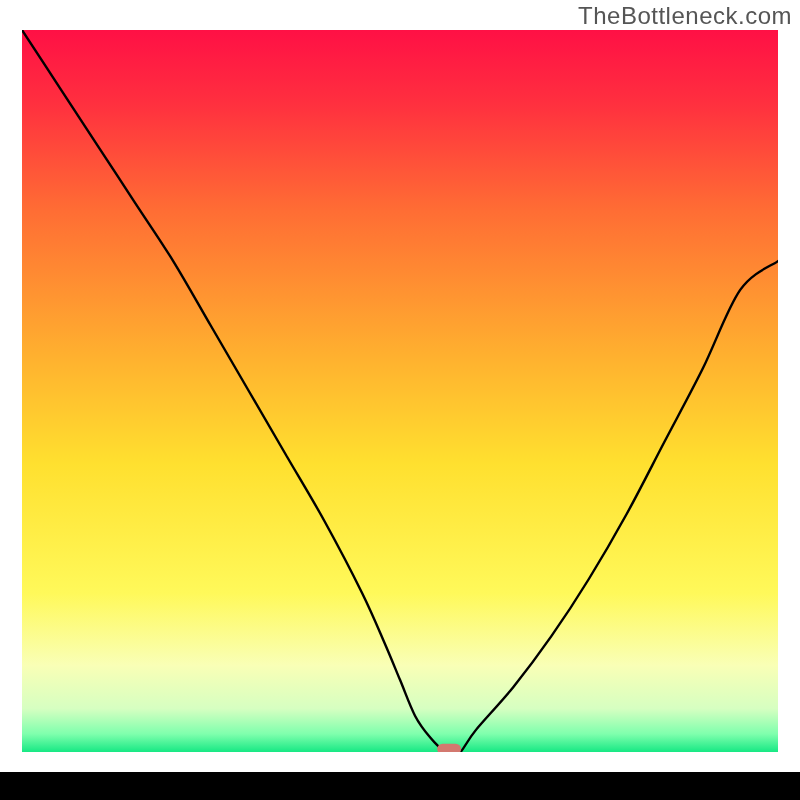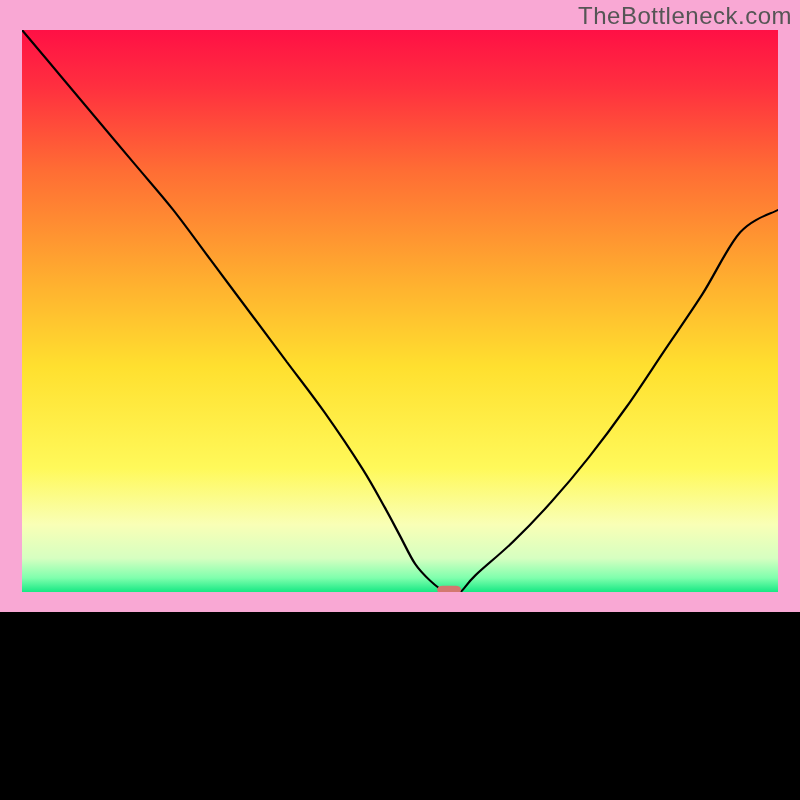--- a/index.html
+++ b/index.html
@@ -7,22 +7,22 @@
     padding: 0;
     width: 800px;
     height: 800px;
     background: #000;
     font-family: Arial, Helvetica, sans-serif;
     overflow: hidden;
   }
   .frame {
     position: relative;
     width: 800px;
-    height: 612px;
-    background: #f9a8d4;
+    height: 772px;
+    background: #ffffff;
   }
   .watermark {
     position: absolute;
     top: 2px;
     right: 8px;
     color: #555;
     font-size: 24px;
     font-weight: 500;
     letter-spacing: 0.5px;
     user-select: none;

